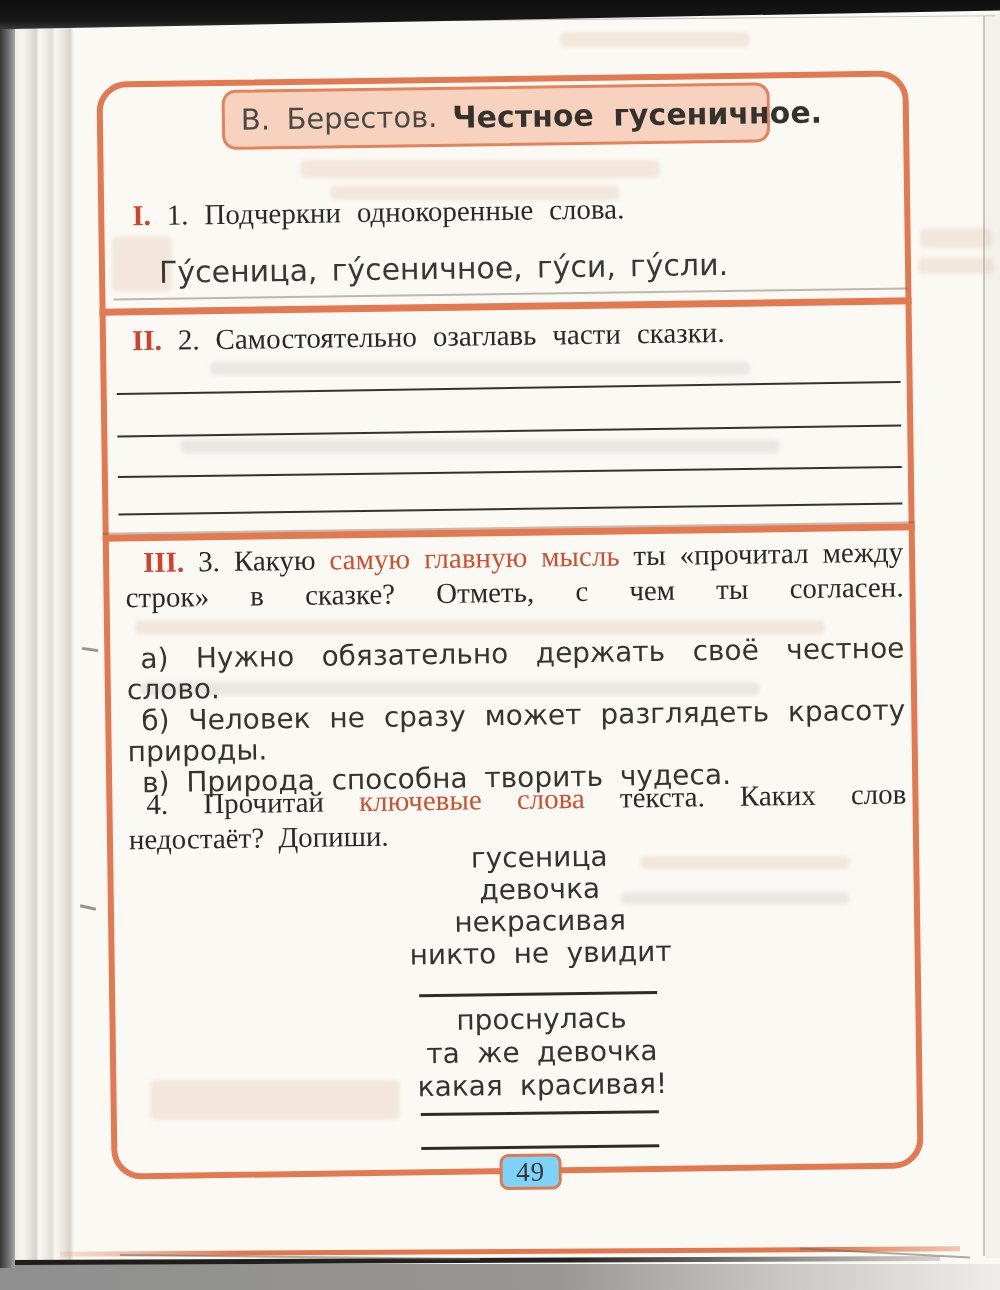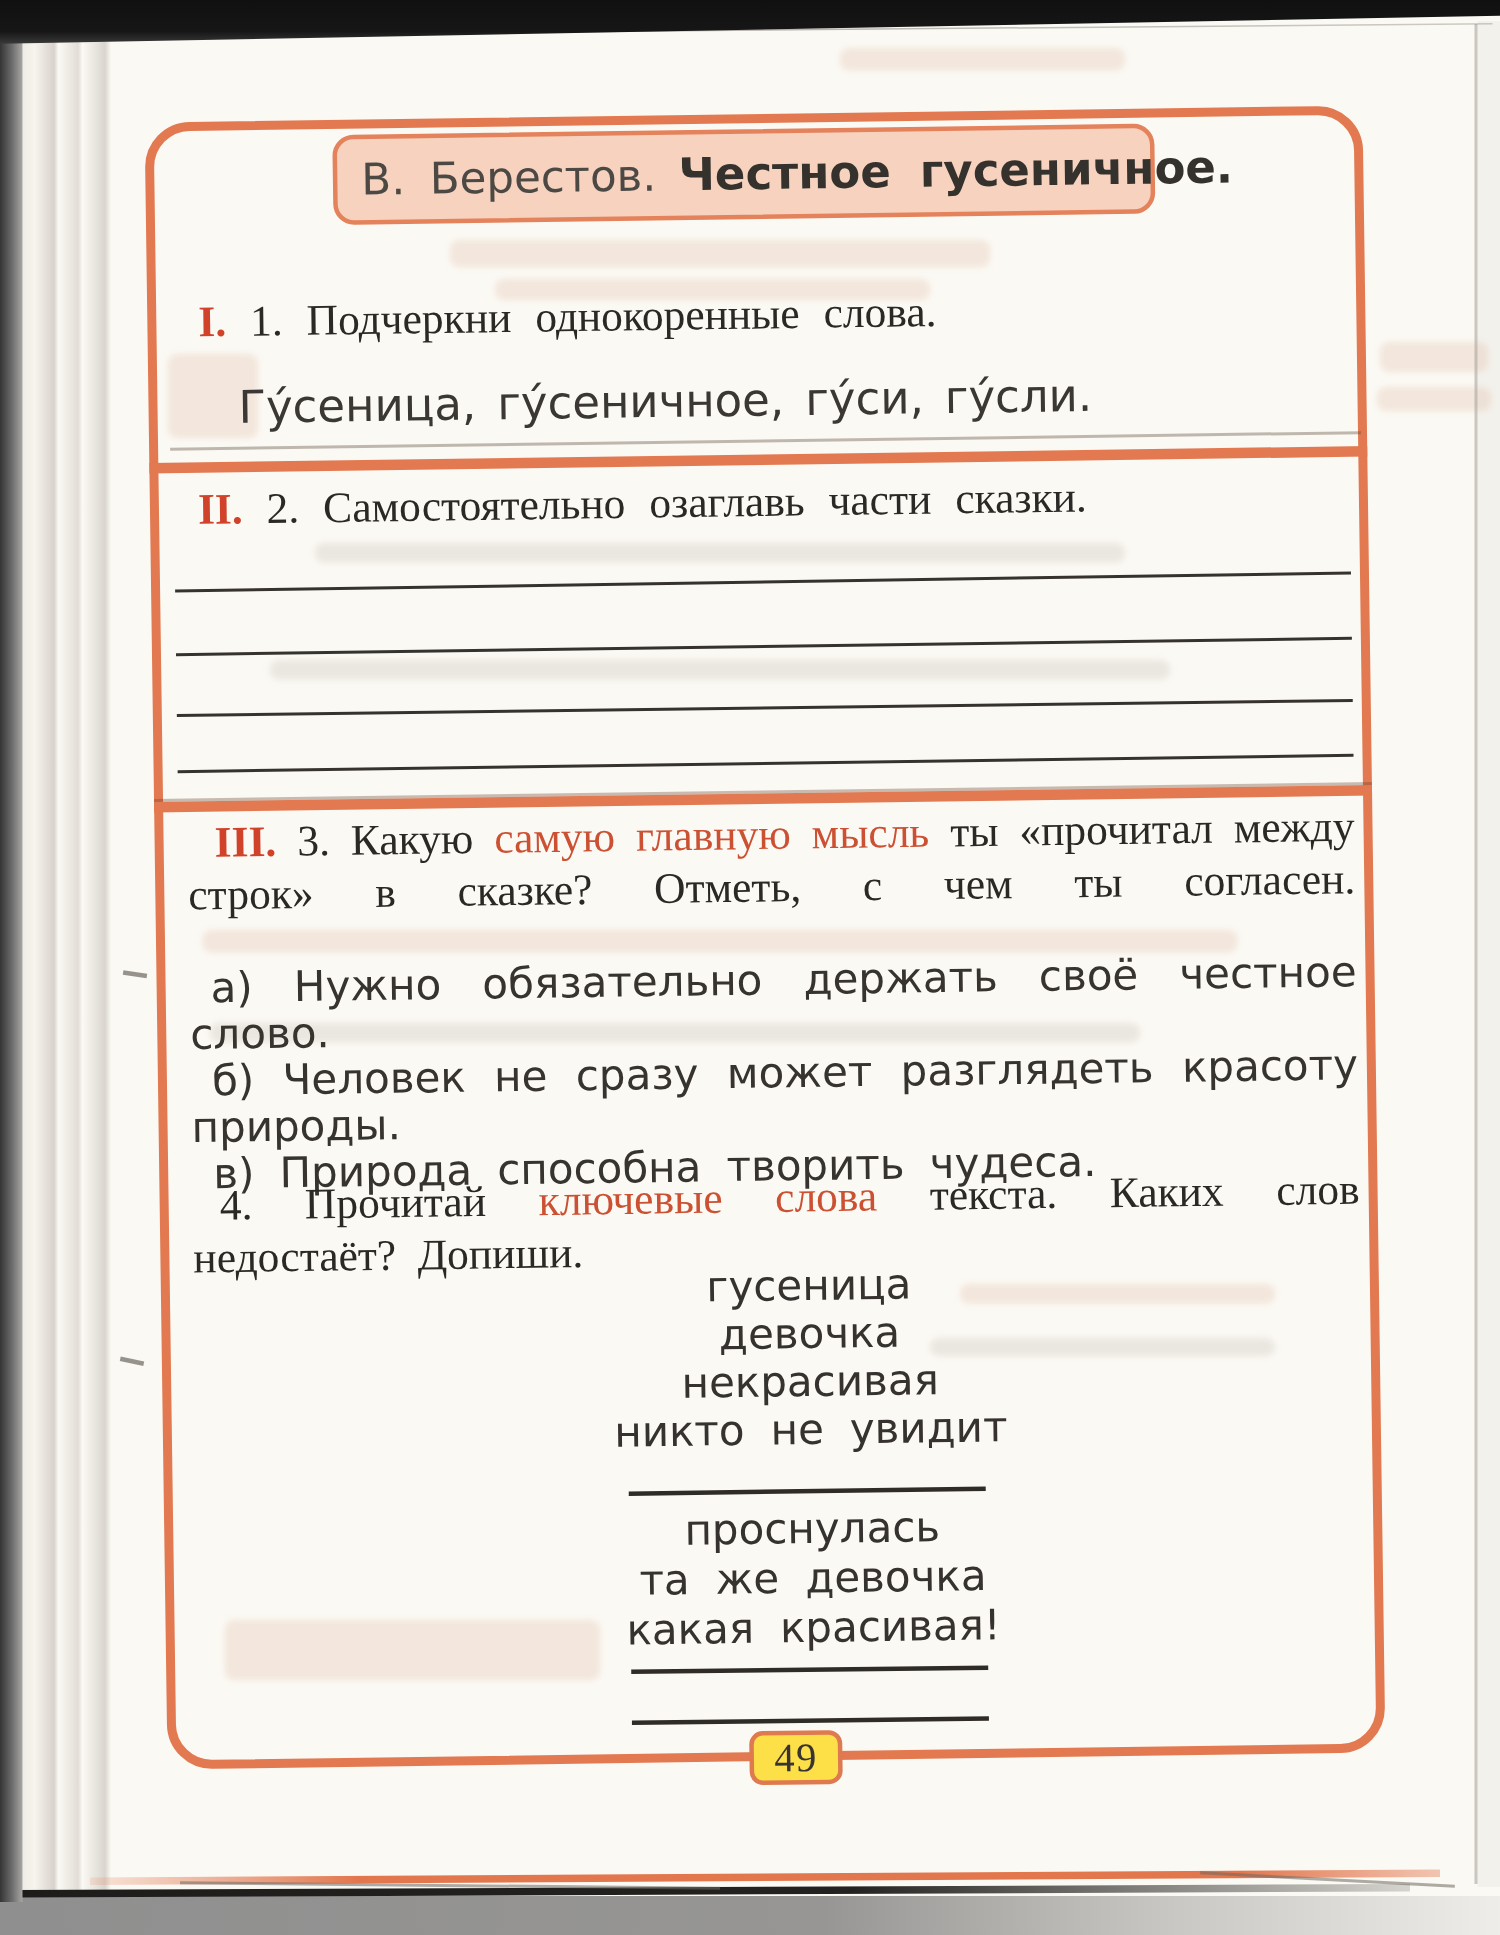--- a/index.html
+++ b/index.html
@@ -129,21 +129,21 @@
   }
   .kw1{top:760px;line-height:32px;}
   .kw2{top:921px;line-height:33px;}
   .sline{position:absolute;left:304px;width:238px;height:0;border-top:3px solid #2f2c28;}
   .sl1{top:911px;}
   .sl2{top:1030px;transform:rotate(.15deg);}
   .sl3{top:1064px;transform:rotate(.1deg);}
 
   .page-badge{
     position:absolute;left:382px;top:1072px;width:62px;height:36px;box-sizing:border-box;
-    background:#fde047;border:3px solid #df7a50;border-radius:9px;z-index:3;
+    background:#7dd3fc;border:3px solid #df7a50;border-radius:9px;z-index:3;
     display:flex;align-items:center;justify-content:center;
     font-size:27px;color:#393430;letter-spacing:1px;
   }
 </style>
 </head>
 <body>
 
 <div class="scan-top"></div>
 <div class="page-top-hairline"></div>
 <div class="scan-left"></div>

